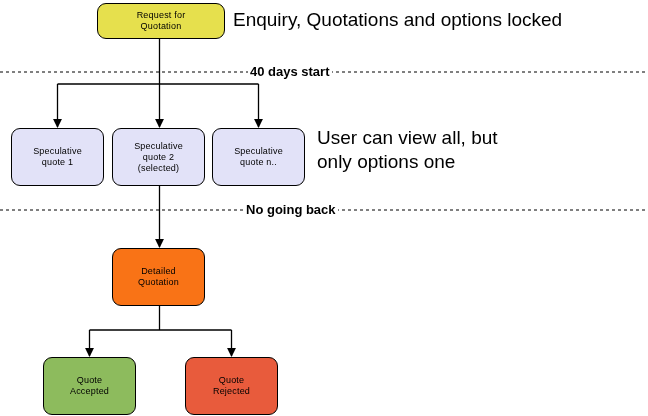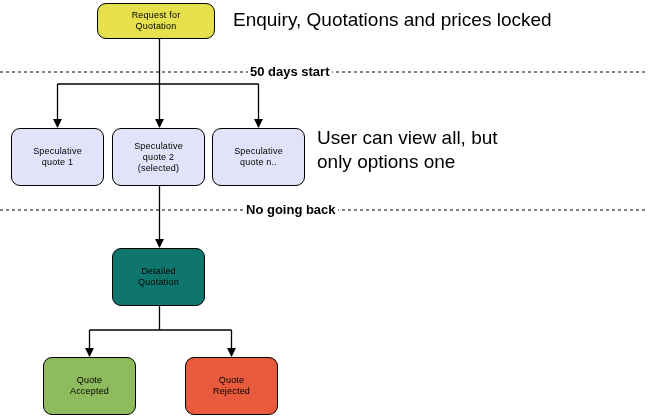--- a/index.html
+++ b/index.html
@@ -89,56 +89,56 @@
     <path d="M 258.5 84 L 258.5 127" stroke="#000000" stroke-width="1.3" fill="none" marker-end="url(#arrow)"></path>
 
     <path d="M 159.5 186 L 159.5 247" stroke="#000000" stroke-width="1.3" fill="none" marker-end="url(#arrow)"></path>
 
     <path d="M 159.5 306 L 159.5 330" stroke="#000000" stroke-width="1.3" fill="none"></path>
     <path d="M 89.5 330 L 231.5 330" stroke="#000000" stroke-width="1.3" fill="none"></path>
     <path d="M 89.5 330 L 89.5 356" stroke="#000000" stroke-width="1.3" fill="none" marker-end="url(#arrow)"></path>
     <path d="M 231.5 330 L 231.5 356" stroke="#000000" stroke-width="1.3" fill="none" marker-end="url(#arrow)"></path>
   </svg>
 
-  <div class="node" style="left: 97px; top: 3px; width: 118px; height: 36px; background: rgb(230, 224, 77);">
+  <div class="node" style="left: 97px; top: 3px; width: 128px; height: 36px; background: rgb(230, 224, 77);">
     <span class="lbl">Request for
 Quotation</span>
   </div>
 
   <div class="node" style="left: 11px; top: 128px; width: 93px; height: 58px; background: rgb(226, 226, 248);">
     <span class="lbl">Speculative
 quote 1</span>
   </div>
 
   <div class="node" style="left: 112px; top: 128px; width: 93px; height: 58px; background: rgb(226, 226, 248);">
     <span class="lbl">Speculative
 quote 2
 (selected)</span>
   </div>
 
   <div class="node" style="left: 212px; top: 128px; width: 93px; height: 58px; background: rgb(226, 226, 248);">
     <span class="lbl">Speculative
 quote n..</span>
   </div>
 
-  <div class="node" style="left: 112px; top: 248px; width: 93px; height: 58px; background: #0f766e;">
+  <div class="node" style="left: 112px; top: 248px; width: 93px; height: 58px; background: #f97316;">
     <span class="lbl">Detailed
 Quotation</span>
   </div>
 
   <div class="node" style="left: 43px; top: 357px; width: 93px; height: 58px; background: rgb(141, 187, 93);">
     <span class="lbl">Quote
 Accepted</span>
   </div>
 
   <div class="node" style="left: 185px; top: 357px; width: 93px; height: 58px; background: rgb(232, 91, 60);">
     <span class="lbl">Quote
 Rejected</span>
   </div>
 
-  <div class="gate-label" style="left: 248px; top: 65px;">50 days start</div>
+  <div class="gate-label" style="left: 248px; top: 65px;">40 days start</div>
   <div class="gate-label" style="left: 244px; top: 203px;">No going back</div>
 
-  <div class="annot" style="left: 233px; top: 8px;">Enquiry, Quotations and prices locked</div>
+  <div class="annot" style="left: 233px; top: 8px;">Enquiry, Quotations and options locked</div>
   <div class="annot" style="left: 317px; top: 126px;">User can view all, but
 only options one</div>
 
 </div>
 
 </body></html>

